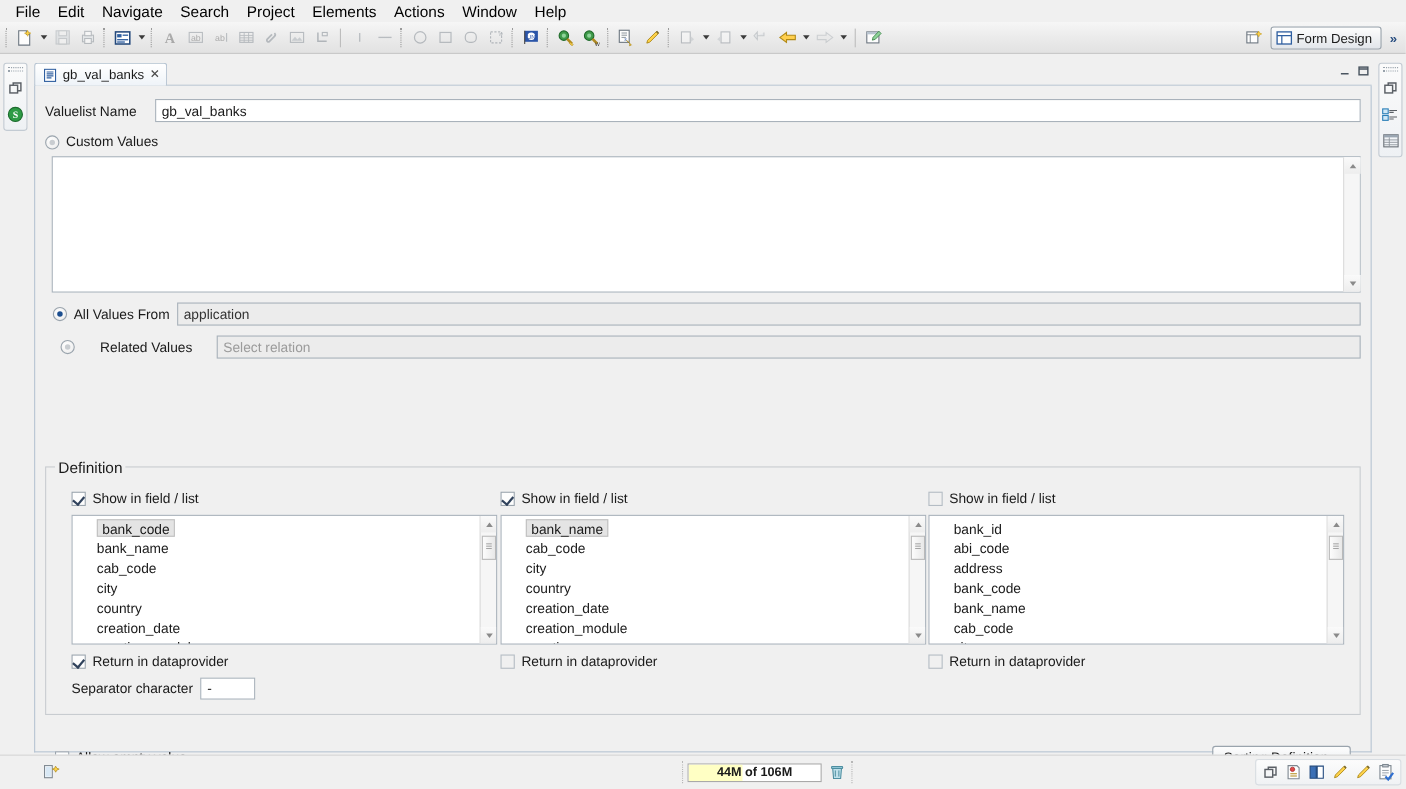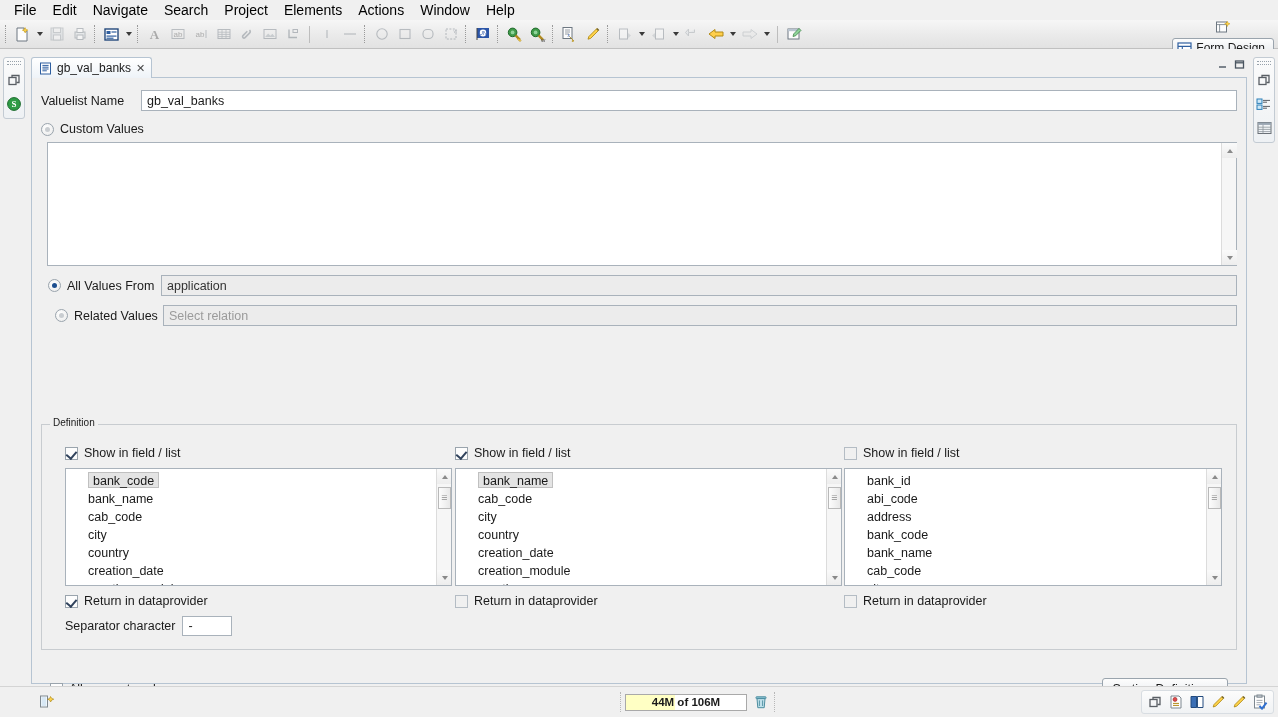--- a/index.html
+++ b/index.html
@@ -49,21 +49,21 @@
     border-top:4px solid #3a3a3a;
   }
   .tb-sep {
     width:3px; height:18px; margin:0 3px;
     border-left:1px dotted #9a9a9a;
   }
   .tb-vline { width:1px;height:17px;background:#bdbdbd;margin:0 5px; }
   .ico { display:block; }
   .perspbar {
     position:absolute; right:0; top:0; height:29px;
-    display:flex; align-items:center; gap:3px; padding-right:4px;flex-direction:column;
+    display:flex; align-items:center; gap:3px; padding-right:4px;
   }
   .persp-btn {
     display:flex; align-items:center; gap:4px;
     border:1px solid #9aa4ad;
     background:linear-gradient(to bottom,#fdfdfd,#e2e6ea);
     border-radius:3px; padding:2px 8px 2px 4px;
     height:21px; font-size:12px;
   }
   .chev { font-size:12px; color:#2a4f80; padding:0 4px; font-weight:bold;}
 
@@ -184,21 +184,21 @@
   .thumb-lines { line-height:2.4px; font-size:7px; }
 
   
   .groupbox {
     position:absolute; border:1px solid #c8ccd0;
     background:#f0f0f0;
   }
   .groupbox > .gb-title {
     position:absolute; top:-8px; left:8px;
     background:#f0f0f0; padding:0 3px;
-    font-size:10px; color:#1a1a1a;
+    font-size:14px; color:#1a1a1a;
   }
 
   .listbox {
     border:1px solid #a9b2bb; background:#ffffff;
     position:relative; overflow:hidden;
   }
   .list-items { padding:3px 0 0 0; }
   .litem {
     height:18px; line-height:18px;
     padding-left:22px; font-size:12.5px; color:#1a1a1a;
@@ -591,21 +591,21 @@
 
       <div class="row" style="margin-top:9px;gap:6px;padding-left:7px;">
         <span class="radio on"></span>
         <span class="lbl" style="width:84px;text-align:center;">All Values From</span>
         <div class="txtfield disabled" style="flex:1;margin-left:4px;">
           <span>application</span>
         </div>
       </div>
 
 
-      <div class="row" style="margin-top:9px;gap:6px;padding-left:14px;">
+      <div class="row" style="margin-top:9px;gap:23px;padding-left:14px;">
         <span class="radio off"></span>
         <span class="lbl" style="width:79px;">Related Values</span>
         <div class="txtfield placeholder" style="flex:1;margin-left:4px;">
           <span>Select relation</span>
         </div>
       </div>
 
       <div class="groupbox" style="left:9px;right:9px;top:346px;height:226px;">
         <div class="gb-title">Definition</div>
 

